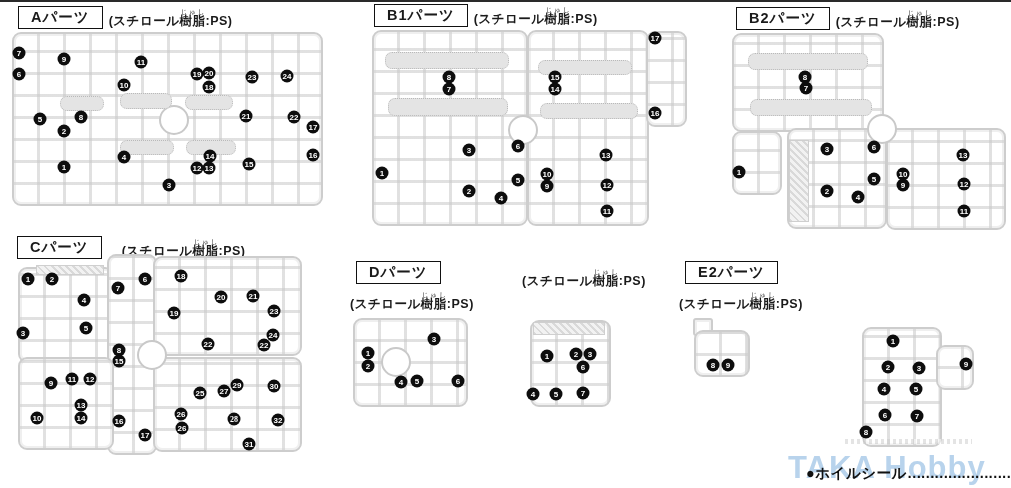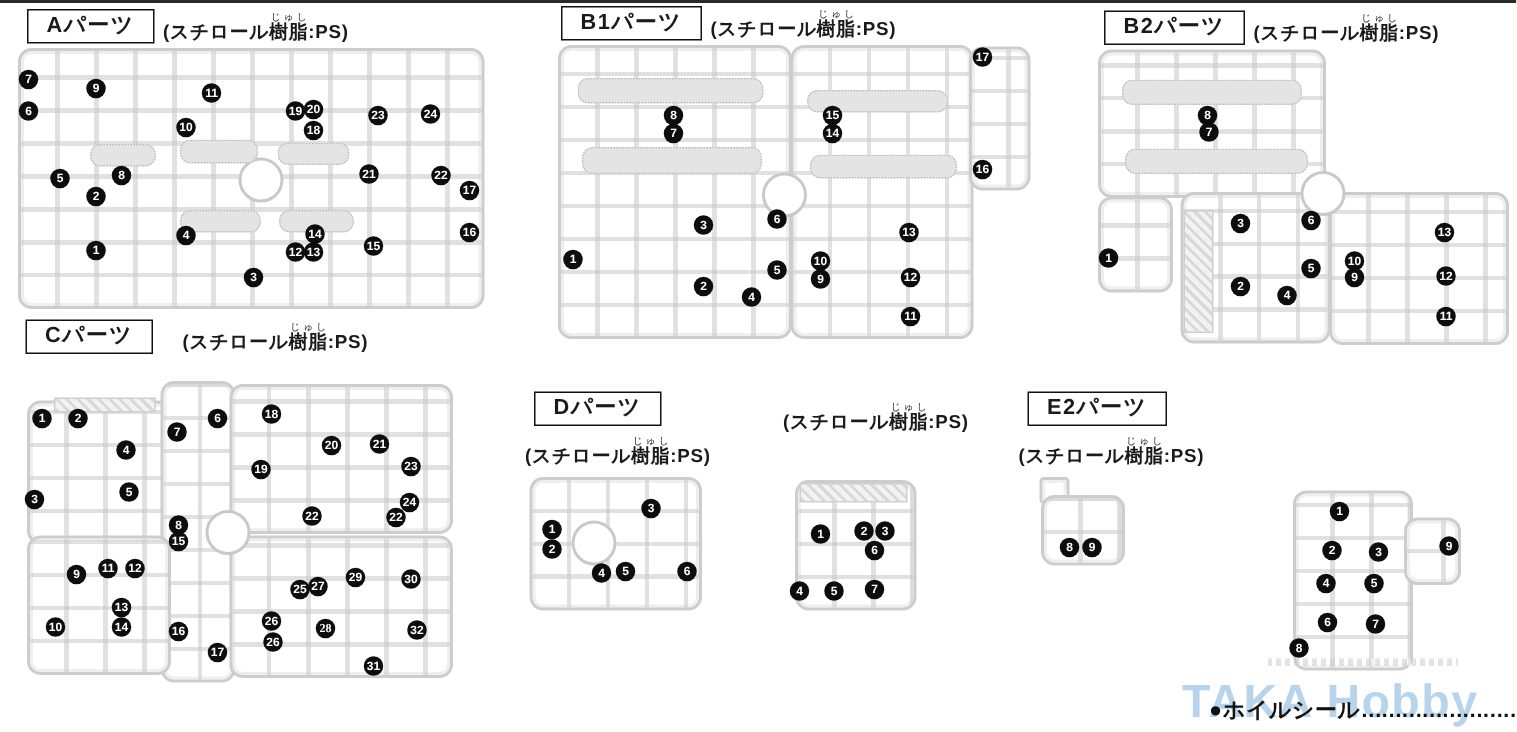--- a/index.html
+++ b/index.html
@@ -56,21 +56,21 @@
   <div class="hdr" style="left:374px;top:4px;align-items:flex-end;">
     <span class="hdr-box">B1パーツ</span>
     <span class="hdr-mat"><span>(スチロール</span><ruby><span>樹脂</span><rt>じゅし</rt></ruby><span>:PS)</span></span>
   </div>
 
   <div class="hdr" style="left:736px;top:7px;">
     <span class="hdr-box">B2パーツ</span>
     <span class="hdr-mat"><span>(スチロール</span><ruby><span>樹脂</span><rt>じゅし</rt></ruby><span>:PS)</span></span>
   </div>
 
-  <div class="hdr" style="left:17px;top:213px;gap:20px;">
+  <div class="hdr" style="left:17px;top:236px;gap:20px;">
     <span class="hdr-box">Cパーツ</span>
     <span class="hdr-mat"><span>(スチロール</span><ruby><span>樹脂</span><rt>じゅし</rt></ruby><span>:PS)</span></span>
   </div>
 
   <div class="hdr-stack" style="left:356px;top:261px;">
     <span class="hdr-box">Dパーツ</span>
     <span class="hdr-mat" style="margin-left:-6px;"><span>(スチロール</span><ruby><span>樹脂</span><rt>じゅし</rt></ruby><span>:PS)</span></span>
   </div>
 
   <div class="hdr-stack" style="left:528px;top:261px;">
@@ -197,29 +197,29 @@
       <span class="badge" style="left: 274px; top: 311px;">23</span>
       <span class="badge" style="left: 273px; top: 335px;">24</span>
       <span class="badge" style="left: 208px; top: 344px;">22</span>
       <span class="badge" style="left: 264px; top: 345px;">22</span>
       <span class="badge" style="left: 119px; top: 350px;">8</span>
       <span class="badge" style="left: 119px; top: 361px;">15</span>
       <span class="badge" style="left: 51px; top: 383px;">9</span>
       <span class="badge" style="left: 72px; top: 379px;">11</span>
       <span class="badge" style="left: 90px; top: 379px;">12</span>
       <span class="badge" style="left: 200px; top: 393px;">25</span>
-      <span class="badge" style="left: 212px; top: 391px;">27</span>
+      <span class="badge" style="left: 224px; top: 391px;">27</span>
       <span class="badge" style="left: 237px; top: 385px;">29</span>
       <span class="badge" style="left: 274px; top: 386px;">30</span>
       <span class="badge" style="left: 37px; top: 418px;">10</span>
       <span class="badge" style="left: 81px; top: 405px;">13</span>
       <span class="badge" style="left: 81px; top: 418px;">14</span>
       <span class="badge" style="left: 181px; top: 414px;">26</span>
       <span class="badge" style="left: 182px; top: 428px;">26</span>
-      <span class="badge" style="left: 217px; top: 419px; font-family: Liberation Serif, serif;">28</span>
+      <span class="badge" style="left: 234px; top: 419px; font-family: Liberation Serif, serif;">28</span>
       <span class="badge" style="left: 249px; top: 444px; text-align: center;">31</span>
       <span class="badge" style="left: 278px; top: 420px;">32</span>
       <span class="badge" style="left: 119px; top: 421px;">16</span>
       <span class="badge" style="left: 145px; top: 435px;">17</span>
       <span class="badge" style="left: 368px; top: 353px;">1</span>
       <span class="badge" style="left: 368px; top: 366px;">2</span>
       <span class="badge" style="left: 434px; top: 339px;">3</span>
       <span class="badge" style="left: 401px; top: 382px;">4</span>
       <span class="badge" style="left: 417px; top: 381px;">5</span>
       <span class="badge" style="left: 458px; top: 381px;">6</span>

